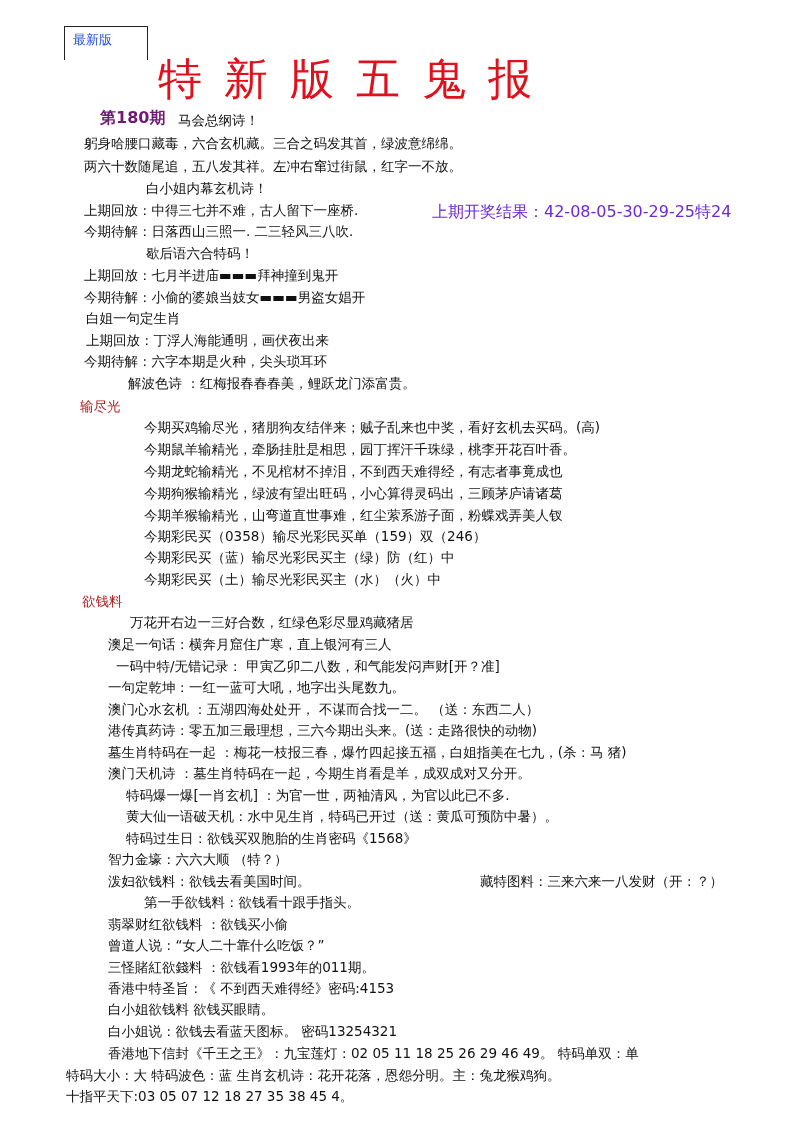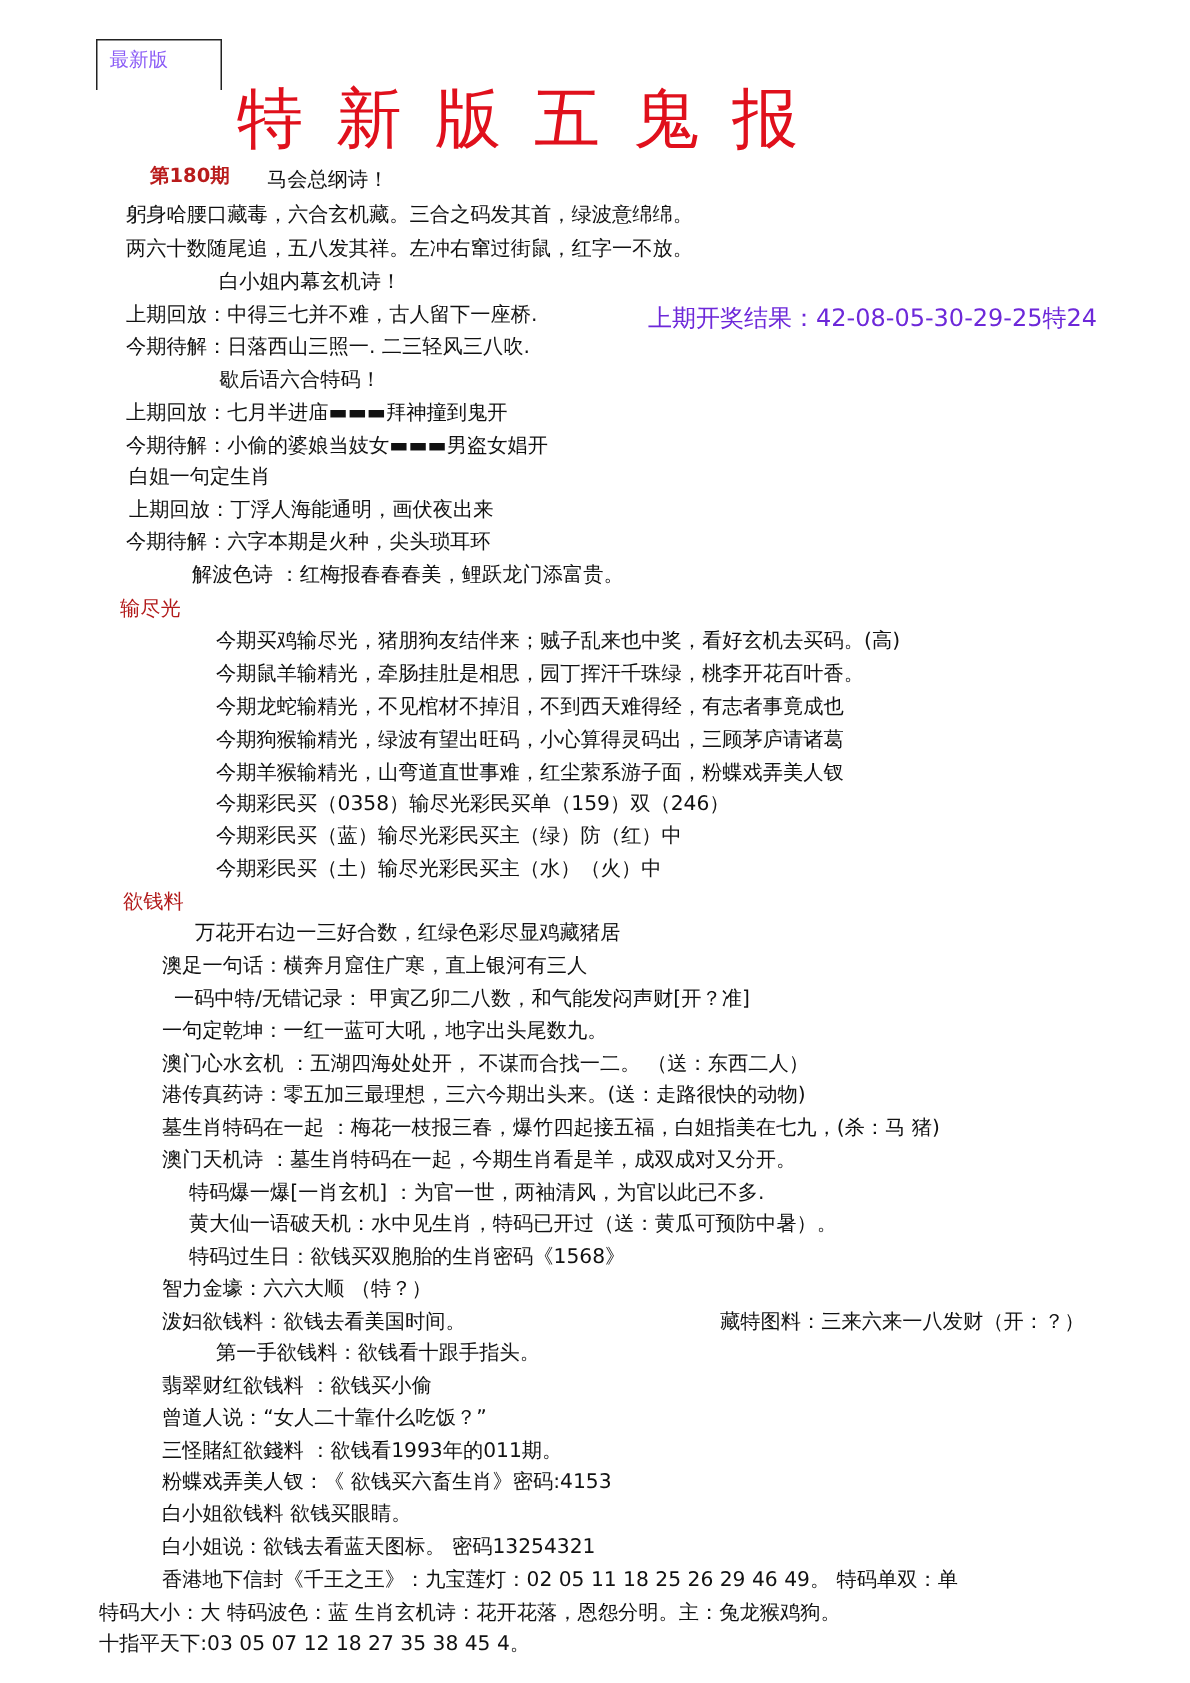--- a/index.html
+++ b/index.html
@@ -1,24 +1,24 @@
 <!DOCTYPE html>
 <html><head>
   <meta charset="utf-8">
   <style>
     html, body { margin: 0; padding: 0; background: #ffffff; }
     body { width: 793px; height: 1122px; position: relative; overflow: hidden;
            font-family: "DejaVu Sans", "Liberation Sans", sans-serif; color: #111; }
     .abs { position: absolute; white-space: nowrap; }
     .badge-box { position: absolute; left: 64px; top: 26px; width: 82px; height: 33px;
                  border-top: 1px solid #222; border-left: 1px solid #222; border-right: 1px solid #222; }
-    .badge-text { position: absolute; left: 8px; top: 4px; font-size: 13px; color: #8b5cf6; }
+    .badge-text { position: absolute; left: 8px; top: 4px; font-size: 13px; color: #1d4ed8; }
     .title { position: absolute; left: 158px; top: 50px; font-size: 44px; color: #e0101c;
              font-family: "DejaVu Serif", "Liberation Serif", serif; letter-spacing: 22px; white-space: nowrap; }
-    .issue { font-size: 13px; font-weight: bold; color: #b91c1c; }
+    .issue { font-size: 16px; font-weight: bold; color: #701a75; }
     .line { font-size: 13.5px; line-height: 21px; color: #111; }
     .darkred { color: #b21a1a; }
     .result { font-size: 16px; color: #6d28d9; }
   </style>
 </head>
 <body>
 
 <div class="badge-box">
   <span class="badge-text">最新版</span>
 </div>
@@ -66,18 +66,18 @@
 <div class="abs line" style="left:126px;top:785px;">特码爆一爆[一肖玄机] ：为官一世，两袖清风，为官以此已不多.</div>
 <div class="abs line" style="left:126px;top:806px;">黄大仙一语破天机：水中见生肖，特码已开过（送：黄瓜可预防中暑）。</div>
 <div class="abs line" style="left:126px;top:828px;">特码过生日：欲钱买双胞胎的生肖密码《1568》</div>
 <div class="abs line" style="left:108px;top:849px;">智力金壕：六六大顺  （特？）</div>
 <div class="abs line" style="left:108px;top:871px;">泼妇欲钱料：欲钱去看美国时间。</div>
 <div class="abs line" style="left:480px;top:871px;">藏特图料：三来六来一八发财（开：？）</div>
 <div class="abs line" style="left:144px;top:892px;">第一手欲钱料：欲钱看十跟手指头。</div>
 <div class="abs line" style="left:108px;top:914px;">翡翠财红欲钱料 ：欲钱买小偷</div>
 <div class="abs line" style="left:108px;top:935px;">曾道人说：“女人二十靠什么吃饭？”</div>
 <div class="abs line" style="left:108px;top:957px;">三怪賭紅欲錢料 ：欲钱看1993年的011期。</div>
-<div class="abs line" style="left:108px;top:978px;">粉蝶戏弄美人钗：《 欲钱买六畜生肖》密码:4153</div>
+<div class="abs line" style="left:108px;top:978px;">香港中特圣旨：《 不到西天难得经》密码:4153</div>
 <div class="abs line" style="left:108px;top:999px;">白小姐欲钱料  欲钱买眼睛。</div>
 <div class="abs line" style="left:108px;top:1021px;">白小姐说：欲钱去看蓝天图标。 密码13254321</div>
 <div class="abs line" style="left:108px;top:1043px;">香港地下信封《千王之王》：九宝莲灯：02 05 11 18 25 26 29 46 49。 特码单双：单</div>
 <div class="abs line" style="left:66px;top:1065px;">特码大小：大 特码波色：蓝 生肖玄机诗：花开花落，恩怨分明。主：兔龙猴鸡狗。</div>
 <div class="abs line" style="left:66px;top:1086px;">十指平天下:03 05 07 12 18 27 35 38 45 4。</div>
 
 </body></html>

